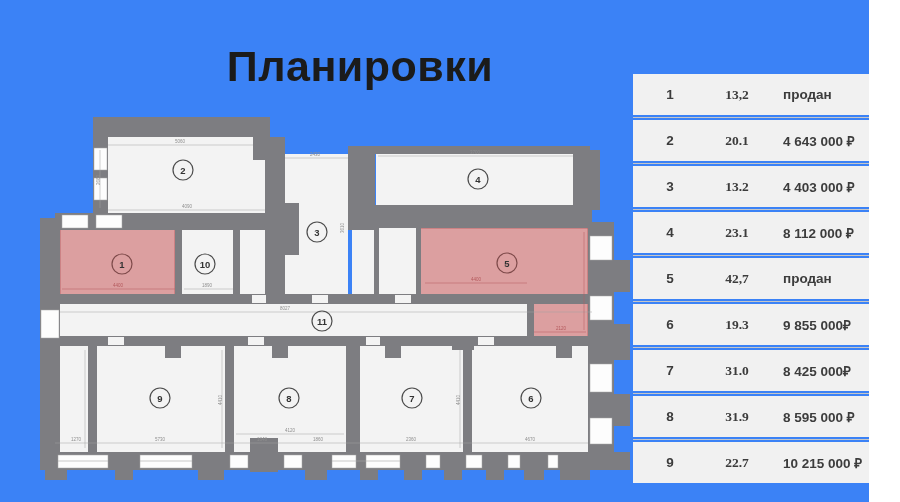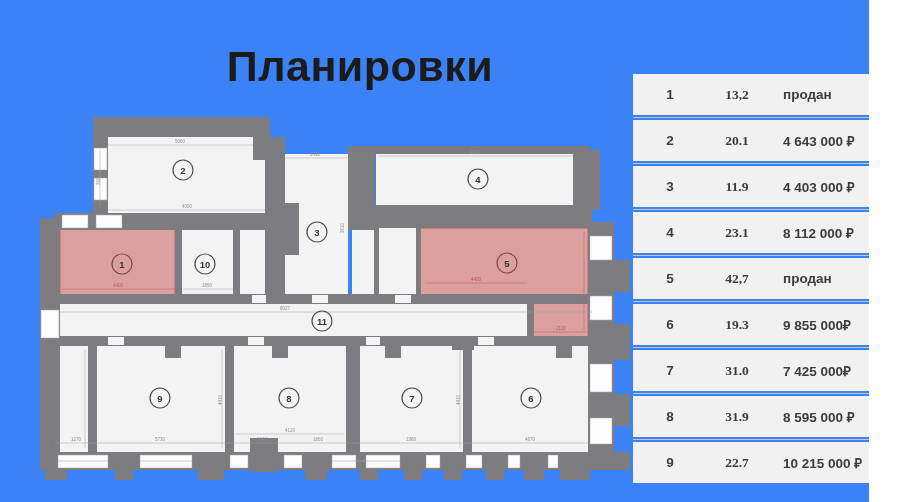--- a/index.html
+++ b/index.html
@@ -232,42 +232,42 @@
         <span class="t-area">13,2</span>
         <span class="t-price">продан</span>
       </div>
       <div class="t-row">
         <span class="t-num">2</span>
         <span class="t-area">20.1</span>
         <span class="t-price">4 643 000 ₽</span>
       </div>
       <div class="t-row">
         <span class="t-num">3</span>
-        <span class="t-area">11.9</span>
+        <span class="t-area">13.2</span>
         <span class="t-price">4 403 000 ₽</span>
       </div>
       <div class="t-row">
         <span class="t-num">4</span>
         <span class="t-area">23.1</span>
         <span class="t-price">8 112 000 ₽</span>
       </div>
       <div class="t-row">
         <span class="t-num">5</span>
         <span class="t-area">42,7</span>
         <span class="t-price">продан</span>
       </div>
       <div class="t-row">
         <span class="t-num">6</span>
         <span class="t-area">19.3</span>
         <span class="t-price">9 855 000₽</span>
       </div>
       <div class="t-row">
         <span class="t-num">7</span>
         <span class="t-area">31.0</span>
-        <span class="t-price">7 425 000₽</span>
+        <span class="t-price">8 425 000₽</span>
       </div>
       <div class="t-row">
         <span class="t-num">8</span>
         <span class="t-area">31.9</span>
         <span class="t-price">8 595 000 ₽</span>
       </div>
       <div class="t-row">
         <span class="t-num">9</span>
         <span class="t-area">22.7</span>
         <span class="t-price">10 215 000 ₽</span>

